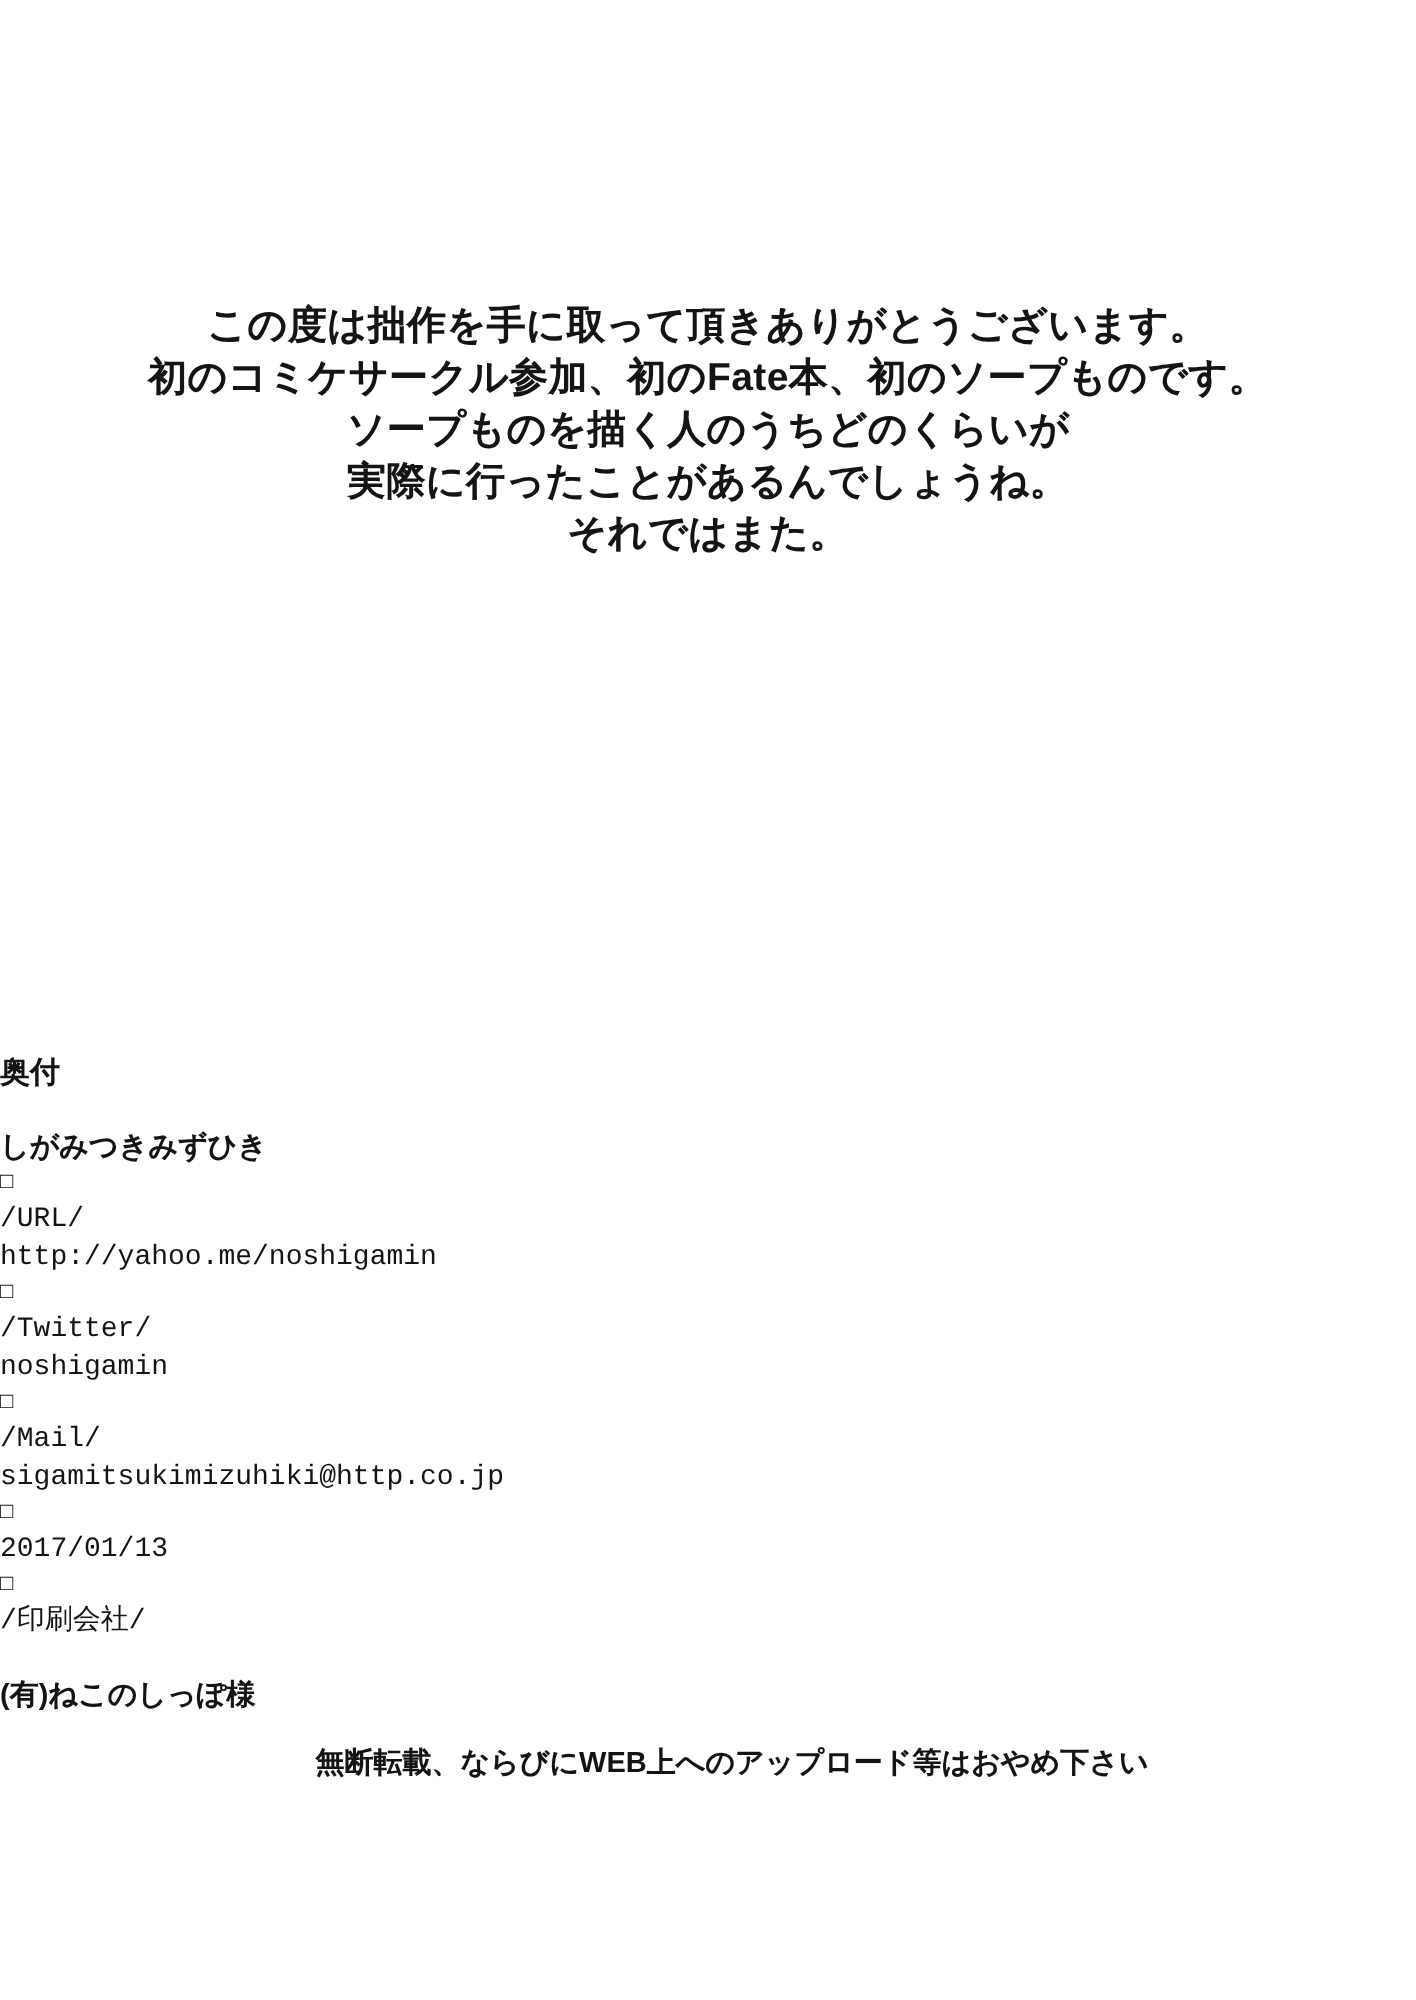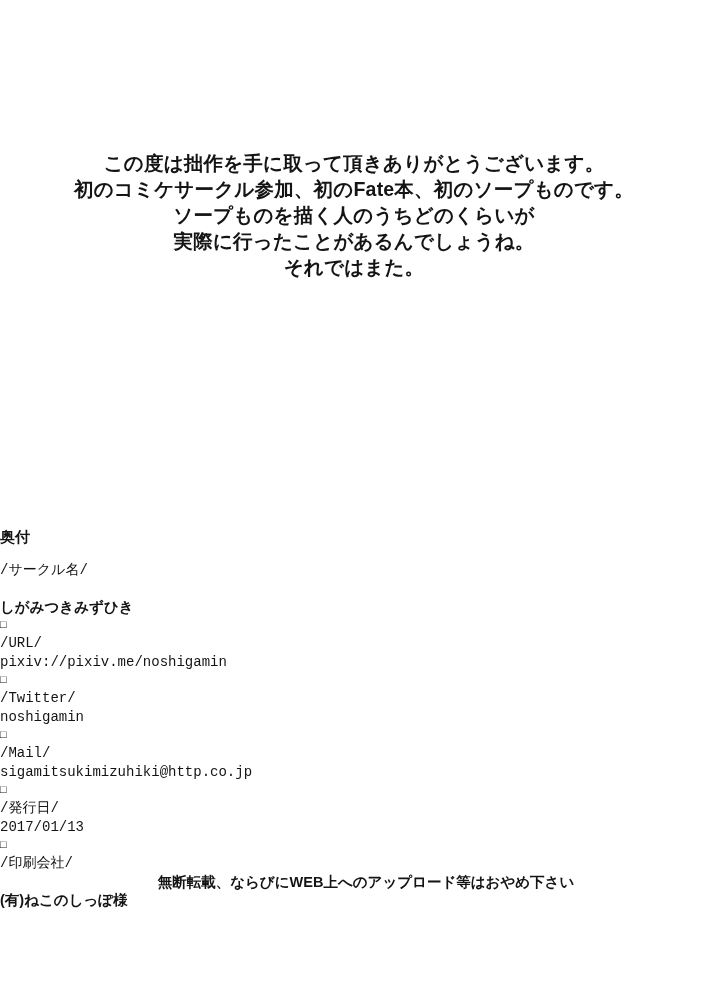--- a/index.html
+++ b/index.html
@@ -105,37 +105,35 @@
     <div class="line">この度は拙作を手に取って頂きありがとうございます。</div>
     <div class="line">初のコミケサークル参加、初のFate本、初のソープものです。</div>
     <div class="line">ソープものを描く人のうちどのくらいが</div>
     <div class="line">実際に行ったことがあるんでしょうね。</div>
     <div class="line">それではまた。</div>
   </div>
 
   <div class="colophon">
     <div class="colophon-title">奥付</div>
 
-    <div class="mono-line label">/サークル名/</div>
     <div class="jp-line">しがみつきみずひき</div>
     <div class="sep">□</div>
 
     <div class="mono-line label">/URL/</div>
-    <div class="mono-line">pixiv://pixiv.me/noshigamin</div>
+    <div class="mono-line">http://yahoo.me/noshigamin</div>
     <div class="sep">□</div>
 
     <div class="mono-line label">/Twitter/</div>
     <div class="mono-line">noshigamin</div>
     <div class="sep">□</div>
 
     <div class="mono-line label">/Mail/</div>
     <div class="mono-line">sigamitsukimizuhiki@http.co.jp</div>
     <div class="sep">□</div>
 
-    <div class="mono-line label">/発行日/</div>
     <div class="mono-line">2017/01/13</div>
     <div class="sep">□</div>
 
     <div class="mono-line label">/印刷会社/</div>
     <div class="jp-line">(有)ねこのしっぽ様</div>
   </div>
 
   <div class="notice">無断転載、ならびにWEB上へのアップロード等はおやめ下さい</div>
 
 </div>

